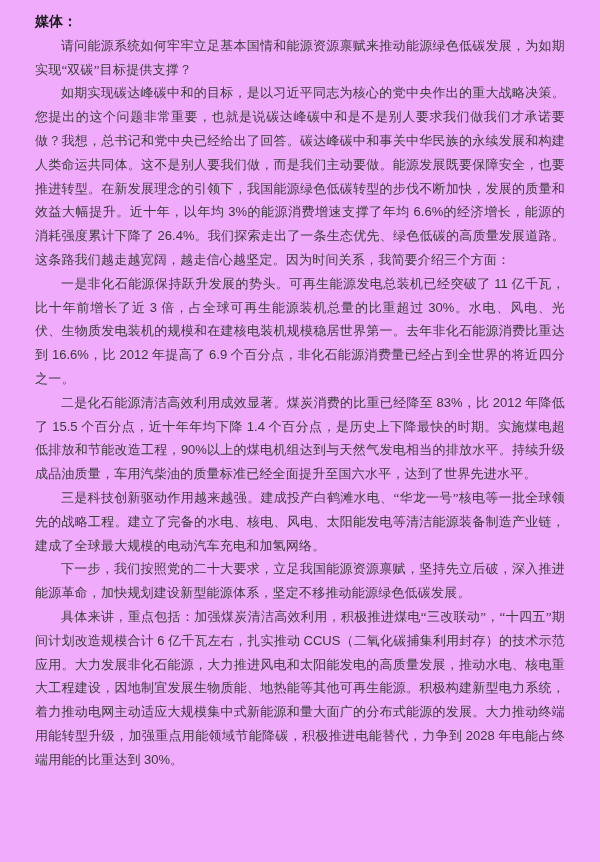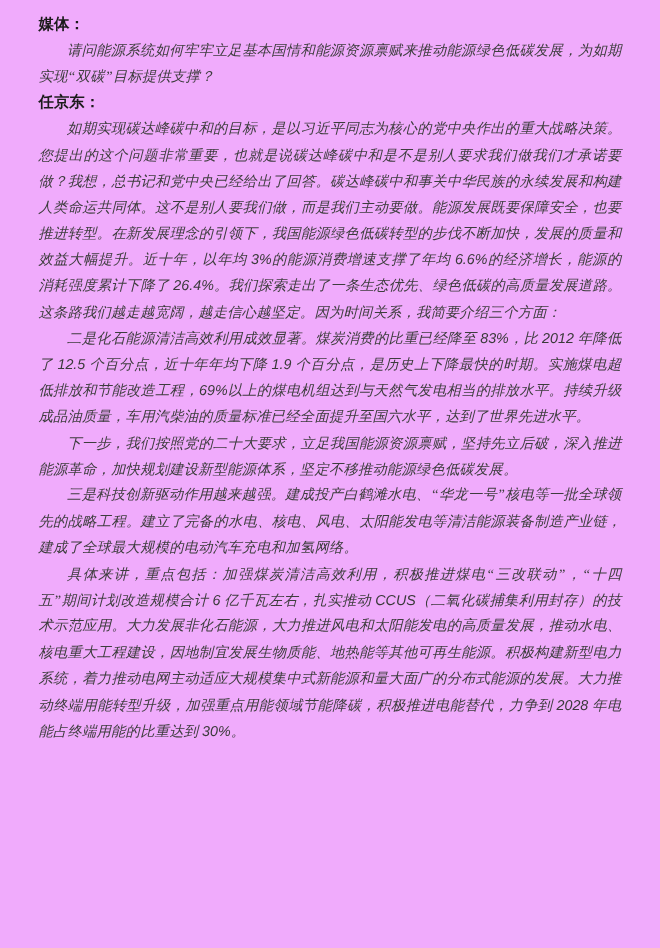--- a/index.html
+++ b/index.html
@@ -25,42 +25,41 @@
     color: #1b1b1b;
     font-size: 14px;
     line-height: 23.8px;
   }
   .para {
     margin: 0;
     text-indent: 2em;
     text-align: justify;
     text-justify: inter-ideograph;
     letter-spacing: 0.2px;
-    font-style: italic;
   }
   .latin {
     font-family: "Liberation Sans", "DejaVu Sans", sans-serif;
     color: #3a3a3a;
     letter-spacing: 0;
   }
 </style>
 </head>
 <body>
 
 <div class="page">
   <div class="speaker">媒体：</div>
 
   <p class="para">请问能源系统如何牢牢立足基本国情和能源资源禀赋来推动能源绿色低碳发展，为如期实现“双碳”目标提供支撑？</p>
 
-  <div class="speaker">任京东：</div>
 
   <p class="para">如期实现碳达峰碳中和的目标，是以习近平同志为核心的党中央作出的重大战略决策。您提出的这个问题非常重要，也就是说碳达峰碳中和是不是别人要求我们做我们才承诺要做？我想，总书记和党中央已经给出了回答。碳达峰碳中和事关中华民族的永续发展和构建人类命运共同体。这不是别人要我们做，而是我们主动要做。能源发展既要保障安全，也要推进转型。在新发展理念的引领下，我国能源绿色低碳转型的步伐不断加快，发展的质量和效益大幅提升。近十年，以年均 <span class="latin">3%</span>的能源消费增速支撑了年均 <span class="latin">6.6%</span>的经济增长，能源的消耗强度累计下降了 <span class="latin">26.4%</span>。我们探索走出了一条生态优先、绿色低碳的高质量发展道路。这条路我们越走越宽阔，越走信心越坚定。因为时间关系，我简要介绍三个方面：</p>
 
+  <p class="para">一是非化石能源保持跃升发展的势头。可再生能源发电总装机已经突破了 <span class="latin">11</span> 亿千瓦，比十年前增长了近 <span class="latin">3</span> 倍，占全球可再生能源装机总量的比重超过 <span class="latin">30%</span>。水电、风电、光伏、生物质发电装机的规模和在建核电装机规模稳居世界第一。去年非化石能源消费比重达到 <span class="latin">16.6%</span>，比 <span class="latin">2012</span> 年提高了 <span class="latin">6.9</span> 个百分点，非化石能源消费量已经占到全世界的将近四分之一。</p>
 
-  <p class="para">二是化石能源清洁高效利用成效显著。煤炭消费的比重已经降至 <span class="latin">83%</span>，比 <span class="latin">2012</span> 年降低了 <span class="latin">12.5</span> 个百分点，近十年年均下降 <span class="latin">1.9</span> 个百分点，是历史上下降最快的时期。实施煤电超低排放和节能改造工程，<span class="latin">69%</span>以上的煤电机组达到与天然气发电相当的排放水平。持续升级成品油质量，车用汽柴油的质量标准已经全面提升至国六水平，达到了世界先进水平。</p>
+  <p class="para">二是化石能源清洁高效利用成效显著。煤炭消费的比重已经降至 <span class="latin">83%</span>，比 <span class="latin">2012</span> 年降低了 <span class="latin">15.5</span> 个百分点，近十年年均下降 <span class="latin">1.4</span> 个百分点，是历史上下降最快的时期。实施煤电超低排放和节能改造工程，<span class="latin">90%</span>以上的煤电机组达到与天然气发电相当的排放水平。持续升级成品油质量，车用汽柴油的质量标准已经全面提升至国六水平，达到了世界先进水平。</p>
+
+  <p class="para">三是科技创新驱动作用越来越强。建成投产白鹤滩水电、“华龙一号”核电等一批全球领先的战略工程。建立了完备的水电、核电、风电、太阳能发电等清洁能源装备制造产业链，建成了全球最大规模的电动汽车充电和加氢网络。</p>
 
   <p class="para">下一步，我们按照党的二十大要求，立足我国能源资源禀赋，坚持先立后破，深入推进能源革命，加快规划建设新型能源体系，坚定不移推动能源绿色低碳发展。</p>
-
-  <p class="para">三是科技创新驱动作用越来越强。建成投产白鹤滩水电、“华龙一号”核电等一批全球领先的战略工程。建立了完备的水电、核电、风电、太阳能发电等清洁能源装备制造产业链，建成了全球最大规模的电动汽车充电和加氢网络。</p>
 
   <p class="para">具体来讲，重点包括：加强煤炭清洁高效利用，积极推进煤电“三改联动”，“十四五”期间计划改造规模合计 <span class="latin">6</span> 亿千瓦左右，扎实推动 <span class="latin">CCUS</span>（二氧化碳捕集利用封存）的技术示范应用。大力发展非化石能源，大力推进风电和太阳能发电的高质量发展，推动水电、核电重大工程建设，因地制宜发展生物质能、地热能等其他可再生能源。积极构建新型电力系统，着力推动电网主动适应大规模集中式新能源和量大面广的分布式能源的发展。大力推动终端用能转型升级，加强重点用能领域节能降碳，积极推进电能替代，力争到 <span class="latin">2028</span> 年电能占终端用能的比重达到 <span class="latin">30%</span>。</p>
 
 </div>
 
 </body></html>

